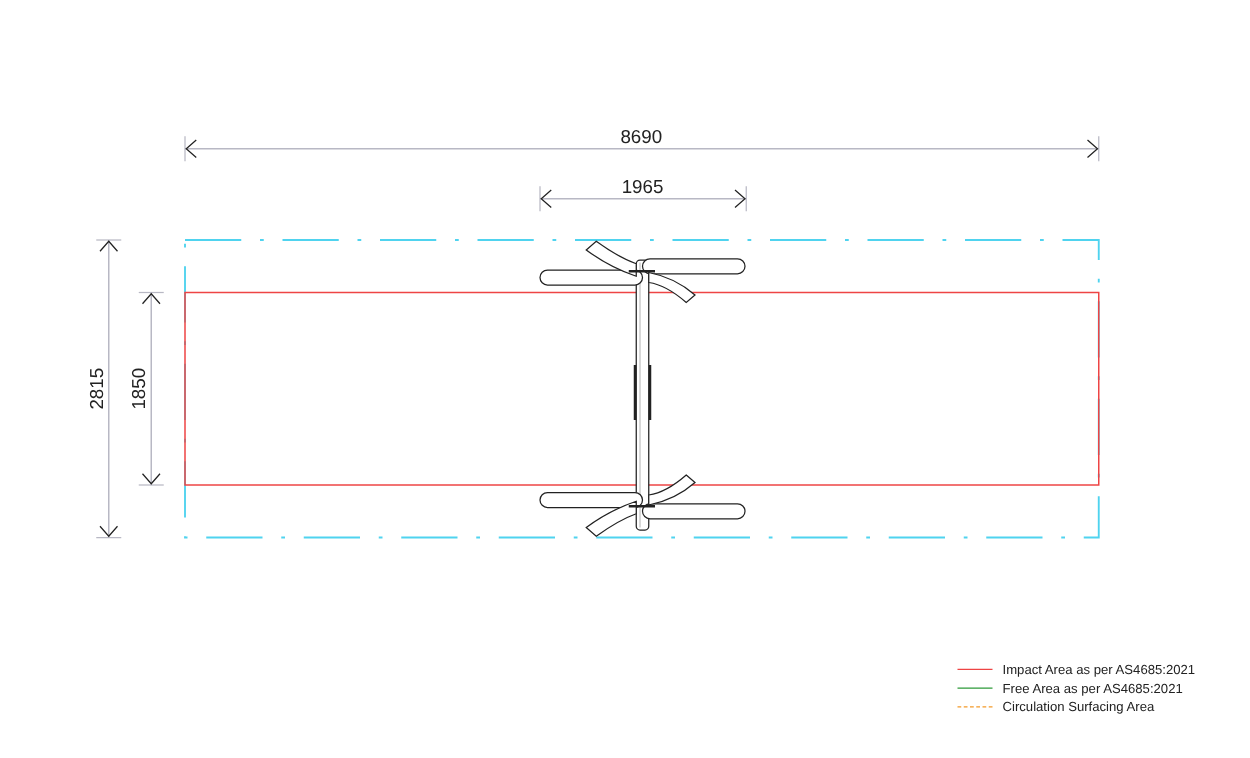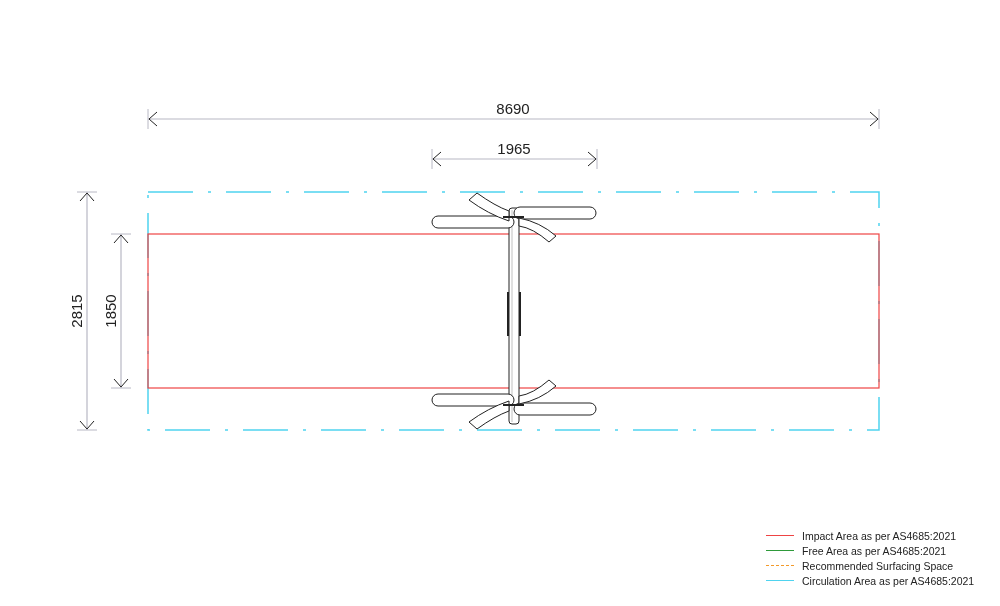--- a/index.html
+++ b/index.html
@@ -80,19 +80,15 @@
   <div class="legend-row">
     <span class="swatch" style="border-top-style:solid;border-top-color:#ee4444;"></span>
     <span>Impact Area as per AS4685:2021</span>
   </div>
   <div class="legend-row">
     <span class="swatch" style="border-top-style:solid;border-top-color:#2e9a3a;"></span>
     <span>Free Area as per AS4685:2021</span>
   </div>
   <div class="legend-row">
     <span class="swatch" style="border-top-style:dashed;border-top-color:#f39a2a;"></span>
-    <span>Recommended Surfacing Space</span>
-  </div>
-  <div class="legend-row">
-    <span class="swatch" style="border-top-style:solid;border-top-color:#4fd3ef;"></span>
-    <span>Circulation Area as per AS4685:2021</span>
+    <span>Circulation Surfacing Area</span>
   </div>
 </div>
 
 </body></html>

